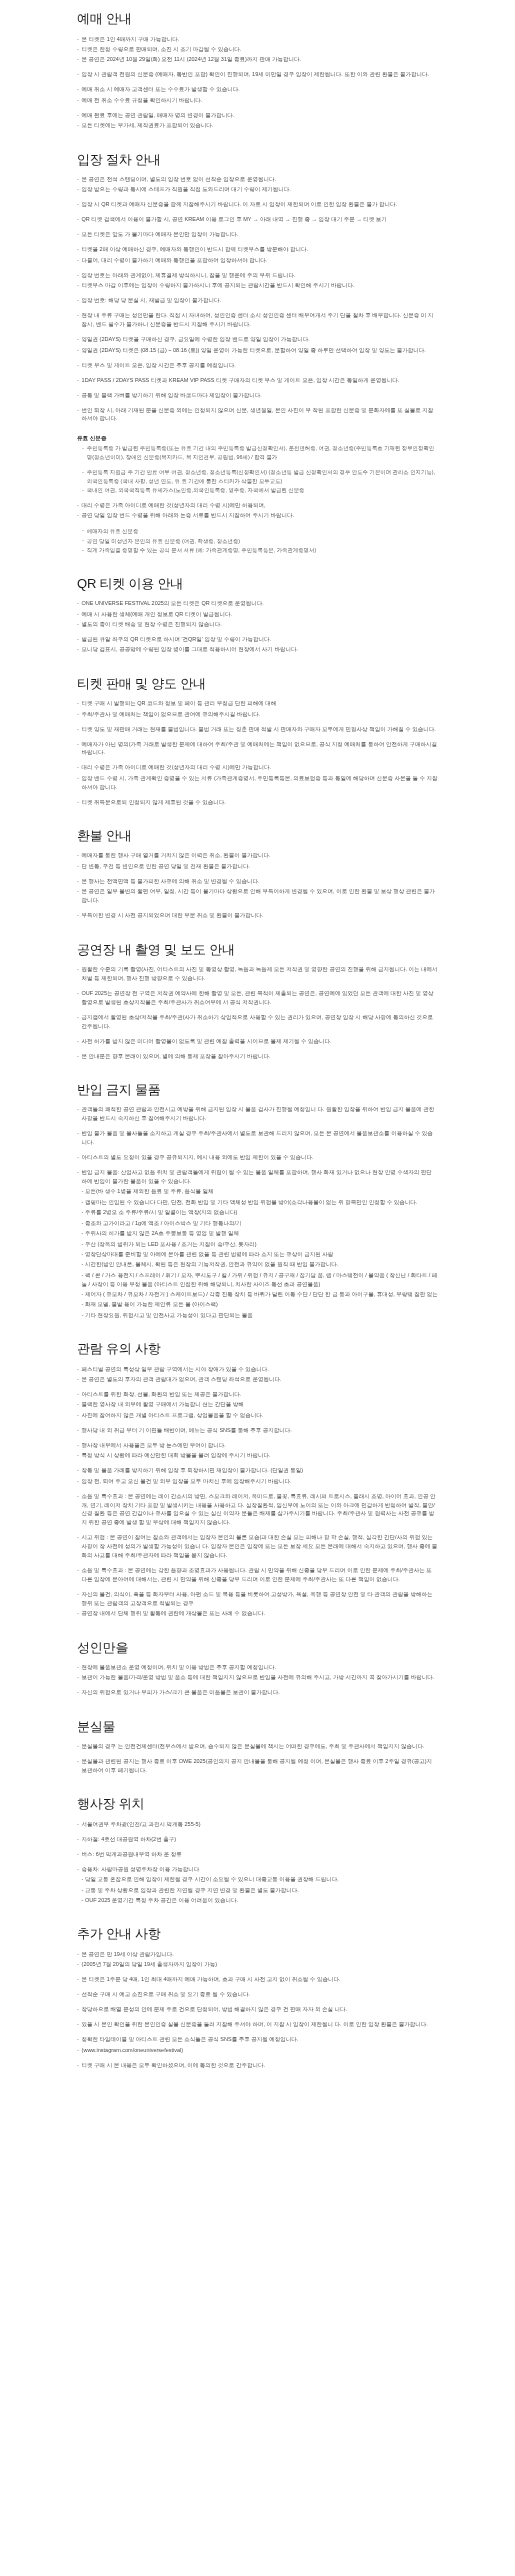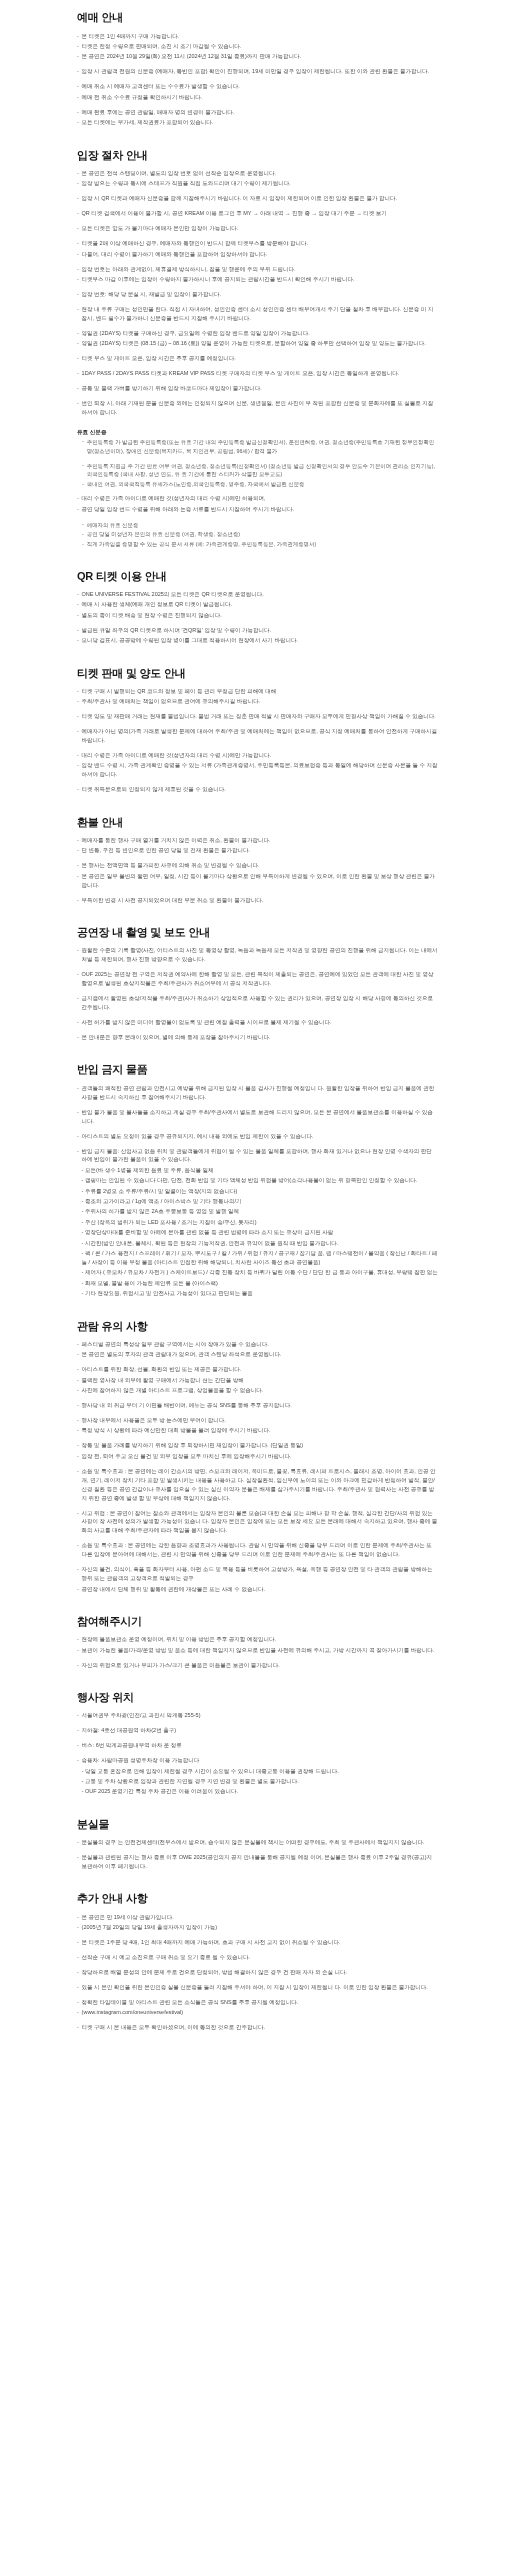--- a/index.html
+++ b/index.html
@@ -15,22 +15,22 @@
     color: #3c3c3c;
     font-size: 5.7px;
     line-height: 1.55;
     -webkit-font-smoothing: antialiased;
   }
   .page {
     width: 515px;
     padding: 9.3px 77px 20.6px 77px;
   }
   h1.sec-title {
-    font-size: 11px;
-    font-weight: bold;
+    font-size: 13px;
+    font-weight: normal;
     color: #1a1a1a;
     margin: 0 0 5.2px 0;
     letter-spacing: -0.2px;
   }
   .sec {
     margin-bottom: 13.4px;
   }
   ul.lst {
     list-style: none;
     margin: 0;
@@ -339,28 +339,39 @@
           <li>소음 및 특수효과 : 본 공연에는 강한 음향과 조명효과가 사용됩니다. 관람 시 만약을 위해 신중을 당부 드리며 이로 인한 문제에 주최/주관사는 또 다른 입장에 분아여에 대해서는, 관련 시 만약을 위해 신중을 당부 드리며 이로 인한 문제에 주최/주관사는 또 다른 책임이 없습니다.</li>
         </ul>
         <div class="gap"></div>
         <ul class="lst">
           <li>자신의 물건, 의식이, 혹을 등 화자부터 사용, 아펀 소드 및 복용 등을 비롯하여 고성방가, 욕설, 폭행 등 공연장 안전 및 타 관객의 관람을 방해하는 행위 또는 관람객의 고장객으로 적발되는 경우</li>
           <li>공연장 내에서 단체 행위 및 활동에 권한에 개상물은 또는 사례 수 없습니다.</li>
         </ul>
         <div class="gap"></div>
       </div>
       <div class="sec">
-        <h1 class="sec-title">참여해주시기</h1>
+        <h1 class="sec-title">성인만을</h1>
         <ul class="lst">
           <li>현장에 물품보관소 운영 예정이며, 위치 및 이용 방법은 추후 공지할 예정입니다.</li>
           <li>보관이 가능한 물품/가격/운영 방법 및 품소 등에 대한 책임지지 않으므로 반입을 사전에 유의해 주시고, 가방 시간까지 꼭 찾아가시기를 바랍니다.</li>
         </ul>
         <div class="gap"></div>
         <ul class="lst">
           <li>자신의 위험으로 있거나 부피가 가스/크기 큰 물품은 미음물은 보관이 불가합니다.</li>
+        </ul>
+        <div class="gap"></div>
+      </div>
+      <div class="sec">
+        <h1 class="sec-title">분실물</h1>
+        <ul class="lst">
+          <li>분실물의 경우 는 안전건제센터(전부스에서 받으며, 습수되지 않은 분실물에 책시는 어떠한 경우에도, 주최 및 주관사에서 책임지지 않습니다.</li>
+        </ul>
+        <div class="gap"></div>
+        <ul class="lst">
+          <li>분실물과 관련된 공지는 행사 종료 이후 OWE 2025(공인의지 공지 안내물을 통해 공지될 예정 이며, 본실물은 행사 종료 이후 2주일 경유(공고)지 보관하여 이후 폐기됩니다.</li>
         </ul>
         <div class="gap"></div>
       </div>
       <div class="sec">
         <h1 class="sec-title">행사장 위치</h1>
         <ul class="lst">
           <li>서울여권부 주차광(인천/고 과천시 막계동 255-5)</li>
         </ul>
         <div class="gap"></div>
         <ul class="lst">
@@ -369,31 +380,20 @@
         <div class="gap"></div>
         <ul class="lst">
           <li>버스: 6번 막계과공원내부역 하차 운 정류</li>
         </ul>
         <div class="gap"></div>
         <ul class="lst">
           <li>승용차: 사람마공원 성명주차장 이용 가능합니다</li>
           <li class="nodash">- 당일 교통 혼잡으로 인해 입장이 제한될 경우 시간이 소요될 수 있으니 대중교통 이용을 권장해 드립니다.</li>
           <li class="nodash">- 교통 및 주차 상황으로 입장과 관련한 지연될 경우 지연 변경 및 환불은 별도 불가합니다.</li>
           <li class="nodash">- OUF 2025 운영기간 특정 주차 공간은 이용 어려움이 있습니다.</li>
-        </ul>
-        <div class="gap"></div>
-      </div>
-      <div class="sec">
-        <h1 class="sec-title">분실물</h1>
-        <ul class="lst">
-          <li>분실물의 경우 는 안전건제센터(전부스에서 받으며, 습수되지 않은 분실물에 책시는 어떠한 경우에도, 주최 및 주관사에서 책임지지 않습니다.</li>
-        </ul>
-        <div class="gap"></div>
-        <ul class="lst">
-          <li>분실물과 관련된 공지는 행사 종료 이후 OWE 2025(공인의지 공지 안내물을 통해 공지될 예정 이며, 본실물은 행사 종료 이후 2주일 경유(공고)지 보관하여 이후 폐기됩니다.</li>
         </ul>
         <div class="gap"></div>
       </div>
       <div class="sec">
         <h1 class="sec-title">추가 안내 사항</h1>
         <ul class="lst">
           <li>본 공연은 만 19세 이상 관람가입니다.</li>
           <li>(2005년 7월 20일의 당일 19세 출생자까지 입장이 가능)</li>
         </ul>
         <div class="gap"></div>

